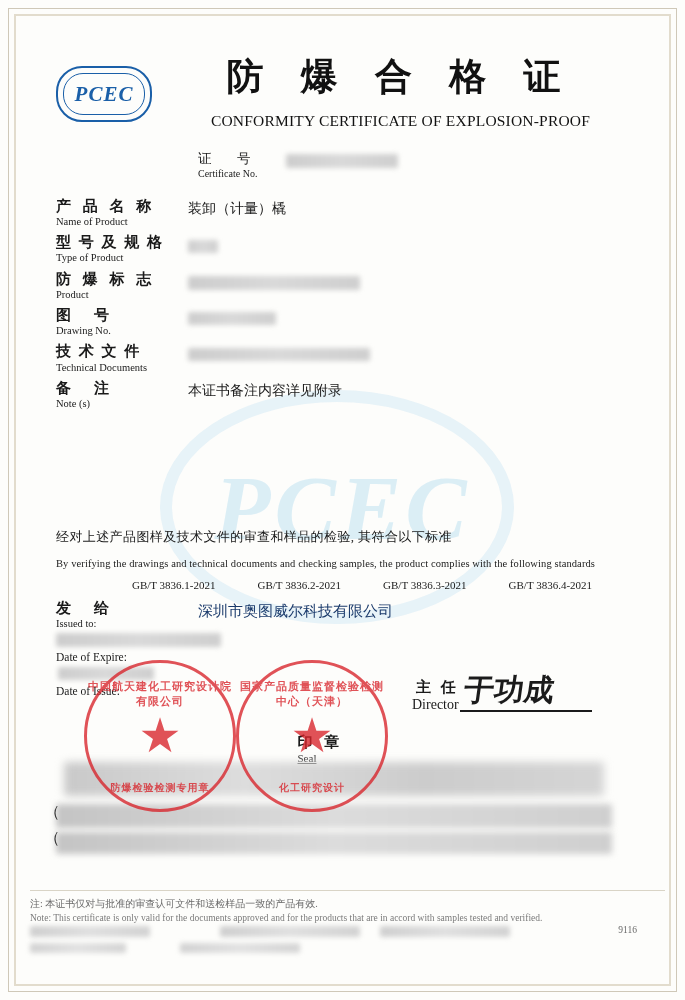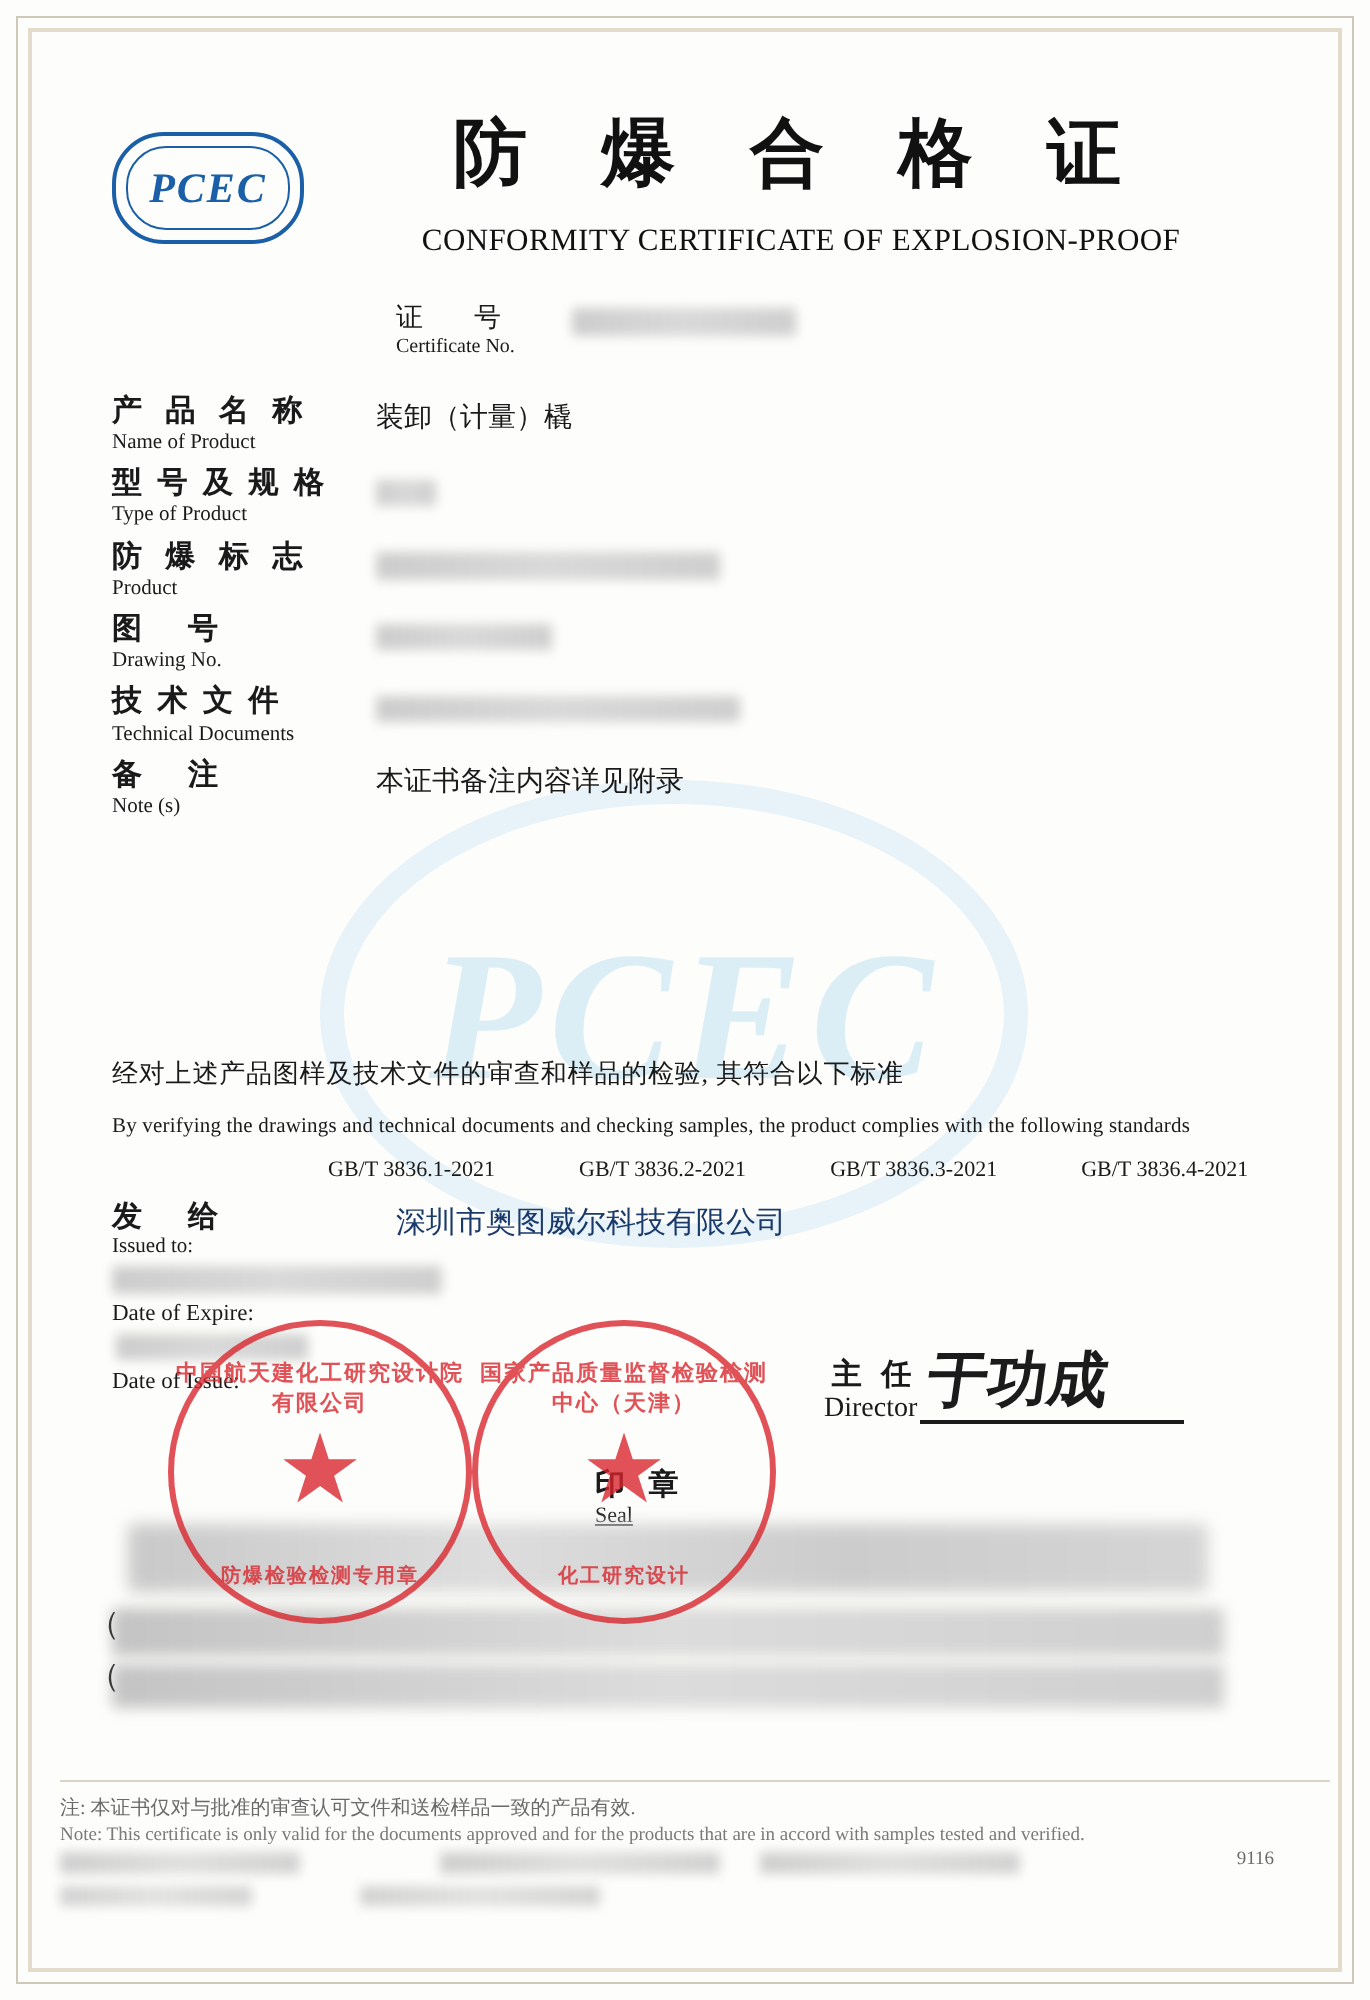--- a/index.html
+++ b/index.html
@@ -210,21 +210,21 @@
     letter-spacing: 0.4px;
   }
   .statement .en {
     font-size: 10.5px;
     margin-top: 12px;
     letter-spacing: 0.1px;
   }
   .standards {
     display: flex;
     margin-top: 10px;
-    margin-left: 108px;
+    margin-left: 76px;
     font-size: 11px;
     gap: 42px;
   }
 
   
   .issued {
     position: relative;
     z-index: 2;
     margin-top: 8px;
     margin-left: 30px;

